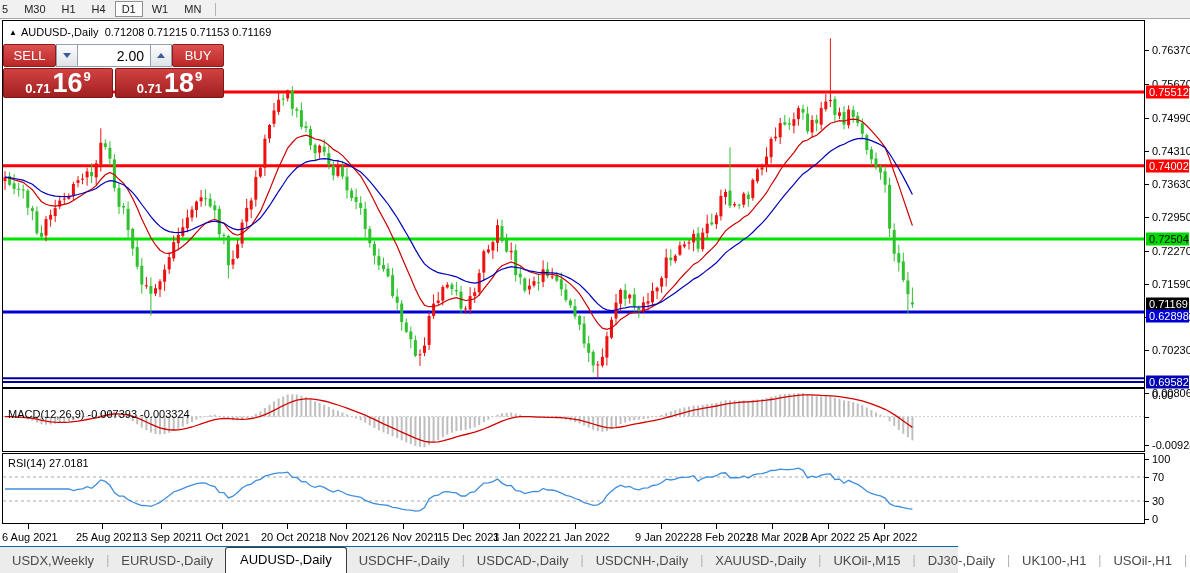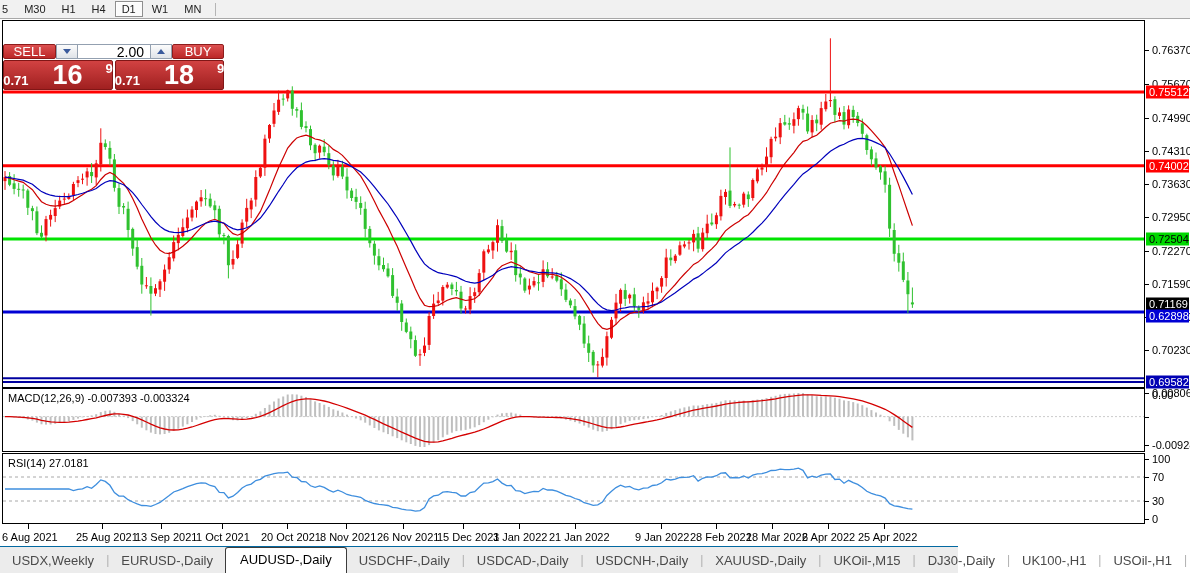--- a/index.html
+++ b/index.html
@@ -14,58 +14,58 @@
   .tb-sep{width:1px;height:13px;background:#b5b5b5;margin:0 6px;}
   
   .pane{position:absolute;left:2px;width:1141px;background:#fff;border:1px solid #000;}
   .pane svg{position:absolute;left:0;top:0;}
   #main-pane{top:20px;height:366px;}
   #macd-pane{top:388px;height:62px;}
   #rsi-pane{top:453px;height:69px;}
   .pane-label{position:absolute;font-size:11px;color:#000;white-space:nowrap;z-index:5;}
   #chart-title{left:6px;top:5px;}
   #chart-title .arr{font-size:8px;margin-right:4px;position:relative;top:-1px;}
-  #macd-label{left:5px;top:3px;}
+  #macd-label{left:5px;top:19px;}
   #rsi-label{left:5px;top:3px;}
   
   #axis-col{position:absolute;left:1145px;top:20px;width:45px;height:503px;background:#fff;}
   .ax-tick{position:absolute;left:0;width:4px;height:1px;background:#000;}
   .ax-lab{position:absolute;left:7px;transform:translateY(-50%);font-size:11px;color:#000;white-space:nowrap;}
   .ax-badge{position:absolute;left:1px;width:43px;transform:translateY(-50%);font-size:11px;
             text-align:left;padding:0 0 0 3px;box-sizing:border-box;height:13px;line-height:13px;z-index:6;}
   
   #date-axis{position:absolute;left:0;top:524px;width:1038px;height:22px;background:#fff;}
   .dt-tick{position:absolute;top:0;width:1px;height:5px;background:#000;}
   .dt-lab{position:absolute;top:7px;font-size:11px;color:#000;white-space:nowrap;}
   
   #tab-bar{position:absolute;left:0;top:546px;width:958px;height:27px;background:#ececec;
            border-top:1px solid #0369a1;display:flex;align-items:flex-end;box-sizing:border-box;text-align:right;}
   .sym-tab{font-size:13px;color:#4a4a4a;padding:3px 12px 5px 12px;white-space:nowrap;cursor:default;}
   .sym-tab.active{background:#ffffff;color:#000;border:1px solid #3c3c3c;border-bottom:none;
                   border-radius:3px 3px 0 0;padding:4px 14px 6px 14px;}
   .tab-sep{color:#b0b0b0;font-size:12px;align-self:center;}
   
   #trade-panel{position:absolute;left:3px;top:44px;z-index:20;width:221px;}
-  .tp-row1{display:flex;height:15px;}
+  .tp-row1{display:flex;height:23px;}
   .tp-btn{color:#fff;font-size:13px;display:flex;align-items:center;justify-content:center;
           background:linear-gradient(180deg,#dc5050,#bc2727);border:1px solid #8e1c1c;box-sizing:border-box;border-radius:2px;}
   .tp-sell{width:53px;}
   .tp-buy{width:52px;}
   .tp-spin{width:22px;background:linear-gradient(180deg,#fcfcfc,#dfe3e8);border:1px solid #93a0b0;
            box-sizing:border-box;display:flex;align-items:center;justify-content:center;}
   .tri{width:0;height:0;border-left:4px solid transparent;border-right:4px solid transparent;}
   .tri.down{border-top:5px solid #3a5a9c;}
   .tri.up{border-bottom:5px solid #3a5a9c;}
   .tp-vol{width:72px;border:1px solid #93a0b0;border-left:none;border-right:none;box-sizing:border-box;
           font-size:14px;text-align:right;padding-right:6px;color:#000;outline:none;
           font-family:"Liberation Sans",sans-serif;}
   .tp-row2{display:flex;margin-top:1px;height:30px;}
   .tp-price{color:#fff;background:linear-gradient(180deg,#d24242,#a02020);border:1px solid #801616;
             box-sizing:border-box;border-radius:2px;display:flex;align-items:flex-end;justify-content:center;
-            padding-bottom:1px;gap:22px;}
+            padding-bottom:1px;}
   .tp-price.sell{width:110px;margin-right:2px;}
   .tp-price.buy{width:109px;}
   .tp-small{font-size:13px;font-weight:bold;margin-right:2px;line-height:15px;}
   .tp-big{font-size:27px;font-weight:bold;line-height:26px;}
   .tp-sup{font-size:13px;font-weight:bold;position:relative;top:-12px;margin-left:1px;}
 </style>
 </head>
 <body>
 
 <div id="root">
@@ -75,20 +75,23 @@
       <div class="tf-btn">M30</div>
       <div class="tf-btn">H1</div>
       <div class="tf-btn">H4</div>
       <div class="tf-btn active">D1</div>
       <div class="tf-btn">W1</div>
       <div class="tf-btn">MN</div>
       <div class="tb-sep"></div>
     </div>
 
   <div class="pane" id="main-pane">
+    <div class="pane-label" id="chart-title">
+      <span class="arr">▲</span><span>AUDUSD-,Daily</span>&nbsp;&nbsp;<span>0.71208 0.71215 0.71153 0.71169</span>
+    </div>
   <svg width="1141" height="366" viewBox="3 21 1141 366">
         <line x1="3" x2="1144" y1="92.0" y2="92.0" stroke="#ff0000" stroke-width="3"></line>
         <line x1="3" x2="1144" y1="165.8" y2="165.8" stroke="#ff0000" stroke-width="3"></line>
         <line x1="3" x2="1144" y1="239.1" y2="239.1" stroke="#00e400" stroke-width="3"></line>
         <line x1="3" x2="1144" y1="312.0" y2="312.0" stroke="#0000d4" stroke-width="3"></line>
         <line x1="3" x2="1144" y1="378.2" y2="378.2" stroke="#0000a0" stroke-width="2"></line>
         <line x1="3" x2="1144" y1="382.0" y2="382.0" stroke="#0000a0" stroke-width="2"></line>
         <line x1="5.0" x2="5.0" y1="171.1" y2="189.9" stroke="#ee1111" stroke-width="1"></line>
         <rect x="3.5" y="177.1" width="3" height="4.0" fill="#ee1111"></rect>
         <line x1="9.6" x2="9.6" y1="172.1" y2="186.2" stroke="#2fc12f" stroke-width="1"></line>

